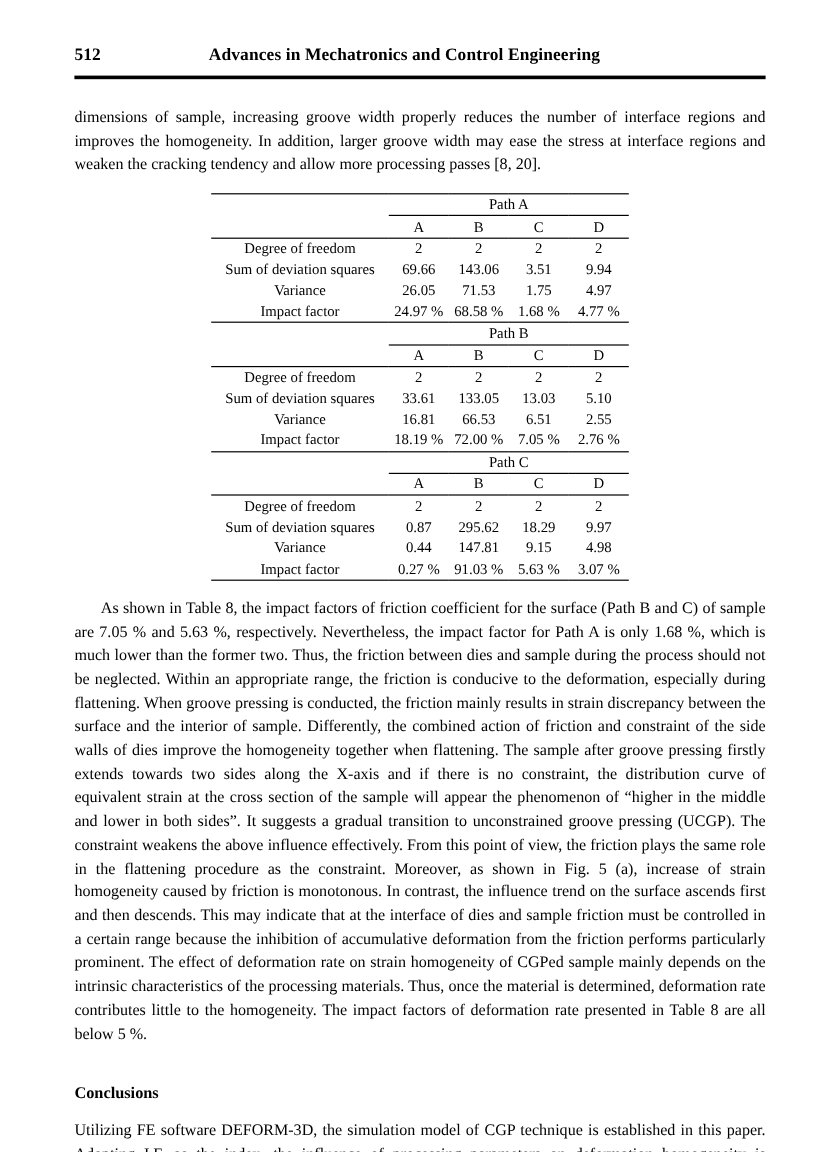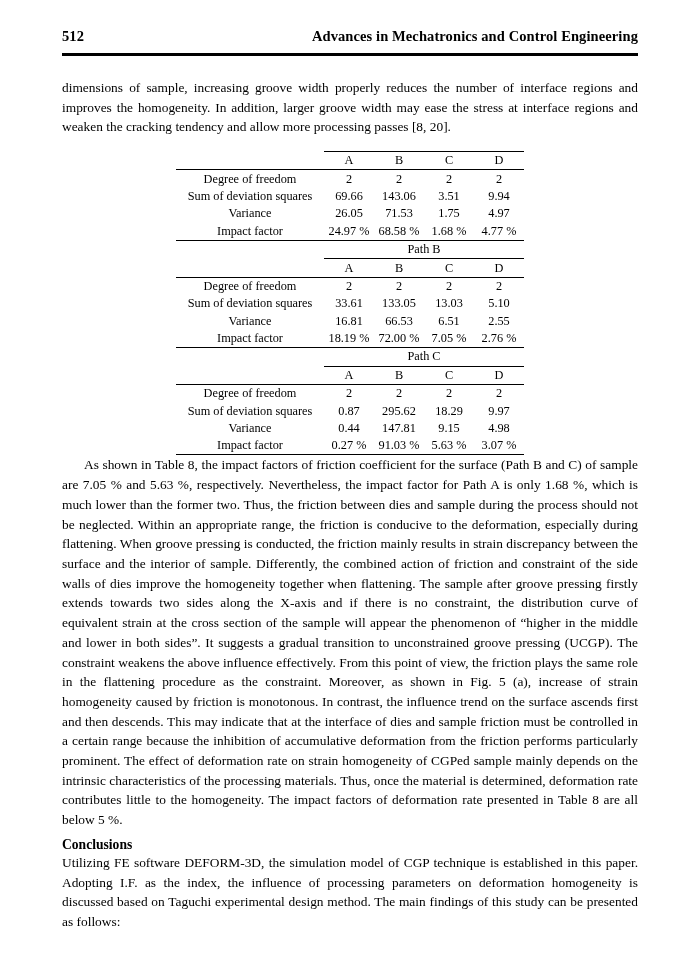--- a/index.html
+++ b/index.html
@@ -23,55 +23,55 @@
     box-sizing: border-box;
     padding: 0 62px;
   }
 
   
   .runhead {
     display: flex;
     align-items: baseline;
     font-weight: bold;
     font-size: 14.5px;
-    padding-top: 28px;
+    padding-top: 38px;
     letter-spacing: 0.1px;
   }
   .runhead-folio {
     width: 112px;
     flex: 0 0 112px;
     text-align: left;
   }
   .runhead-title {
     flex: 1 1 auto;
-    text-align: right;
+    text-align: left;
   }
   .runhead-rule {
     margin-top: 8px;
     border-bottom: 3px solid #000;
     width: 100%;
   }
 
   
   .body-text {
     font-size: 13.4px;
     line-height: 1.47;
     text-align: justify;
     text-justify: inter-word;
     margin: 0;
     hyphens: none;
   }
   .para-top { margin-top: 22px; font-family: Liberation Serif, serif; }
   .para-indent { text-indent: 22px; }
-  .para-gap { }
+  .para-gap { margin-top: 13px; }
 
   .section-heading {
     font-size: 13.6px;
     font-weight: bold;
-    margin-top: 7px;
+    margin-top: 32px;
     margin-bottom: 0;
   }
 
   
   .table-block {
     margin: 14px auto 0 auto;
     width: 348px;
   }
   .table-caption {
     font-size: 12.6px;
@@ -114,20 +114,24 @@
     <div class="runhead-title">Advances in Mechatronics and Control Engineering</div>
   </div>
   <div class="runhead-rule"></div>
 
   <p class="body-text para-top">dimensions of sample, increasing groove width properly reduces the number of interface regions and improves the homogeneity. In addition, larger groove width may ease the stress at interface regions and weaken the cracking tendency and allow more processing passes [8, 20].</p>
 
   <div class="table-block">
     <table class="anova">
       <tbody>
 
+        <tr class="rule-top">
+          <td class="rowlabel"></td>
+          <td class="datacell" colspan="4">Path A</td>
+        </tr>
         <tr class="span-rule">
           <td class="rowlabel"></td>
           <td class="datacell">A</td>
           <td class="datacell">B</td>
           <td class="datacell">C</td>
           <td class="datacell">D</td>
         </tr>
         <tr class="rule-thin">
           <td class="rowlabel">Degree of freedom</td>
           <td class="datacell">2</td>

